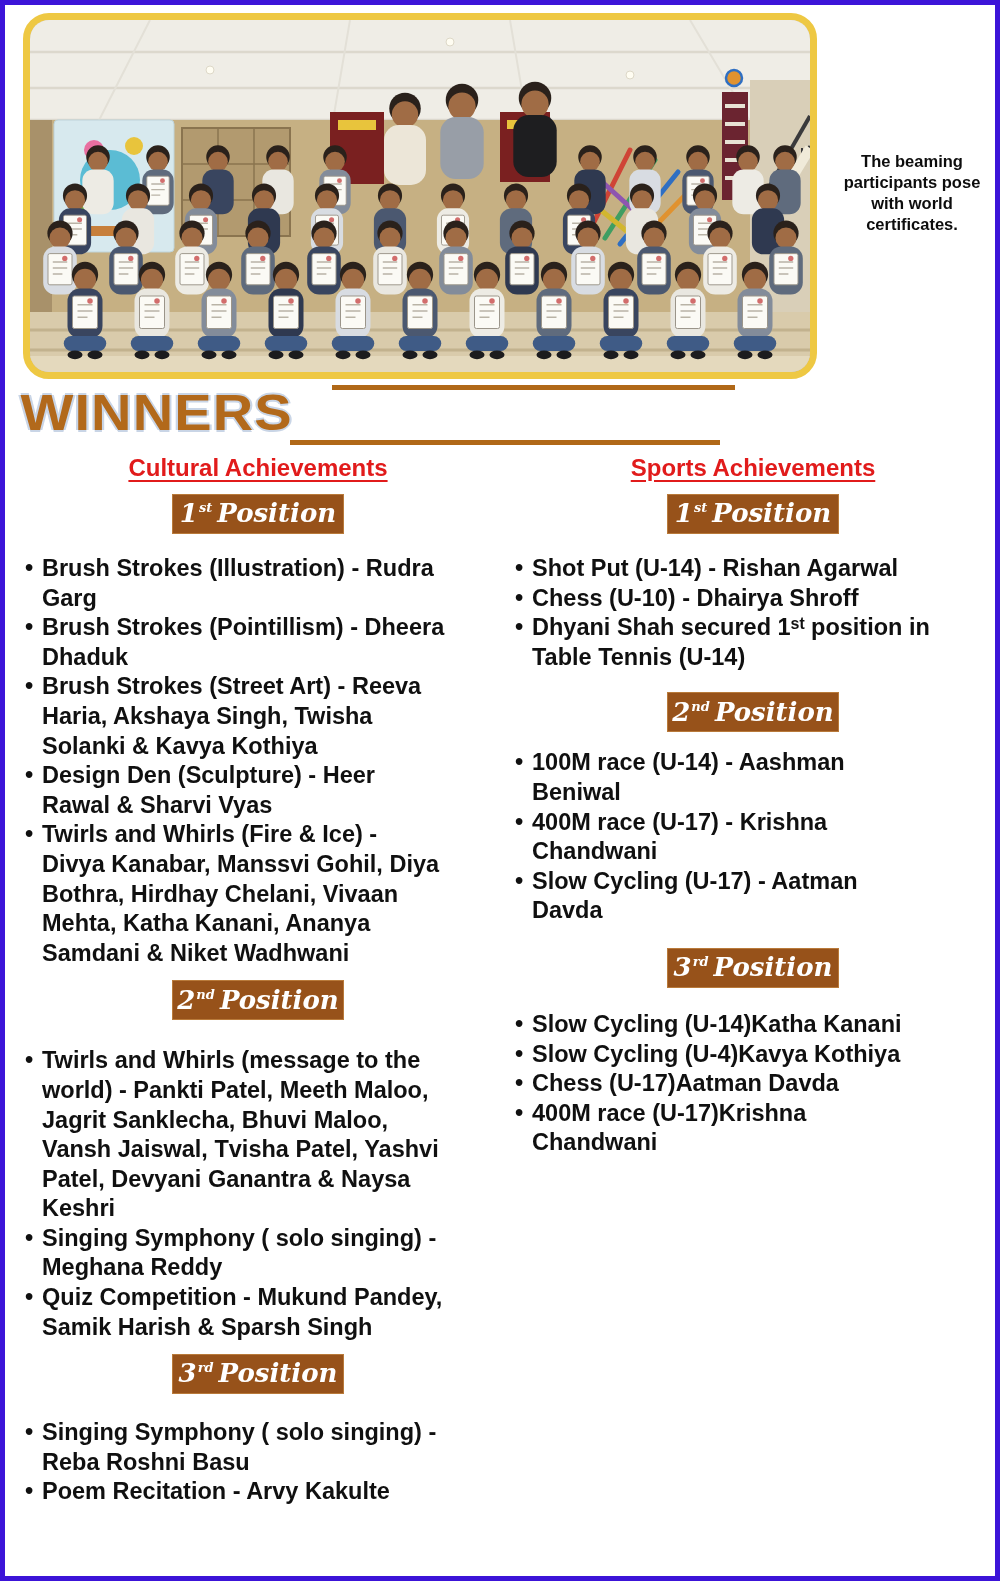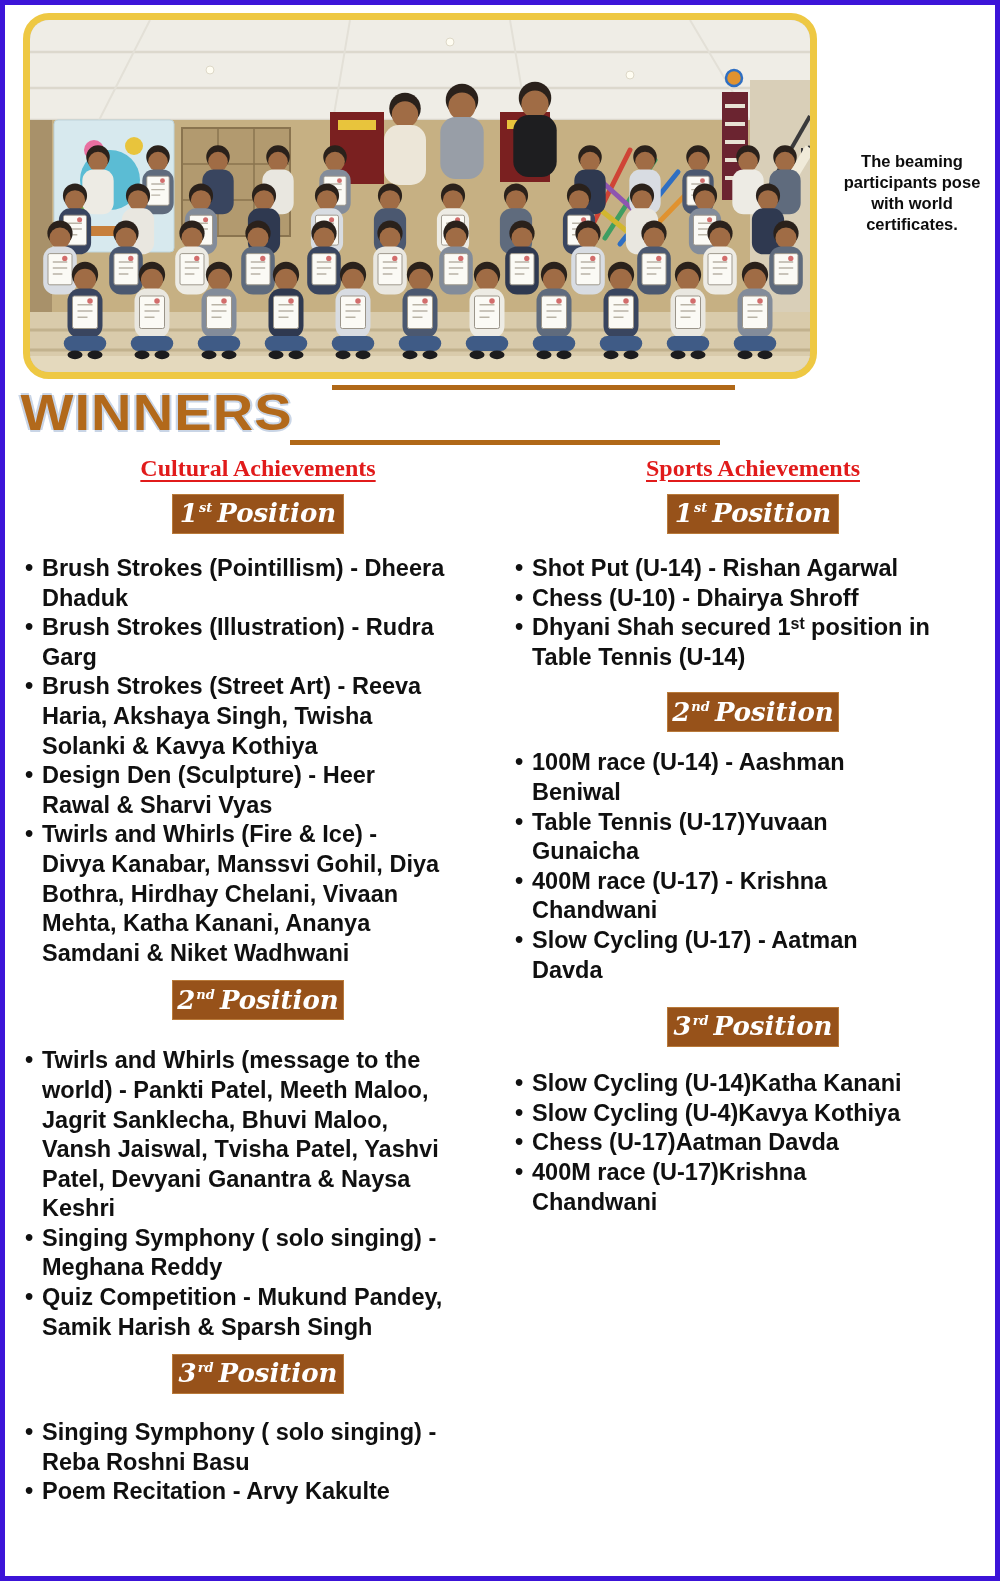--- a/index.html
+++ b/index.html
@@ -29,21 +29,21 @@
     font-weight:700;font-size:50px;line-height:1;letter-spacing:1px;
     color:#b2691b;transform:scaleX(1.12);transform-origin:center;
     text-shadow:-2px 0 0 #c9d5e6,2px 0 0 #c9d5e6,0 -2px 0 #c9d5e6,0 2px 0 #c9d5e6;
   }
   
   .col{position:absolute;top:448px;font-weight:700;font-size:23.5px;line-height:29.6px;color:#101010;}
   .col-left{left:18px;width:470px;}
   .col-right{left:508px;width:480px;}
   .col-heading{
     font-size:24px;line-height:30px;color:#e11b1b;text-align:center;
-    text-decoration:underline;text-underline-offset:4px;margin:0 0 11px 0;font-family:Liberation Serif, serif;
+    text-decoration:underline;text-underline-offset:4px;margin:0 0 11px 0;
   }
   .banner{
     width:172px;height:40px;margin:0 auto 20px auto;background:#97521a;
     color:#fff;display:flex;align-items:center;justify-content:center;
     font-family:"DejaVu Serif","Liberation Serif",serif;font-style:italic;
     font-weight:700;font-size:26px;border:1px solid #b97a3a;box-sizing:border-box;
   }
   .banner sup{font-size:13px;margin:-12px 5px 0 1px;text-align:right;}
   .b-mid-left{margin-top:12px;margin-bottom:26px;}
   .b-low-left{margin-top:12px;margin-bottom:24px;}
@@ -346,24 +346,24 @@
 
   <div class="col col-left">
     <div class="col-heading">Cultural Achievements</div>
 
     <div class="banner">
       <span>1</span>
         <sup>st</sup>
       <span>Position</span>
     </div>
     <ul class="win-list">
+      <li>Brush Strokes (Illustration) - Rudra
+Garg</li>
       <li>Brush Strokes (Pointillism) - Dheera
 Dhaduk</li>
-      <li>Brush Strokes (Illustration) - Rudra
-Garg</li>
       <li>Brush Strokes (Street Art) - Reeva
 Haria, Akshaya Singh, Twisha
 Solanki &amp; Kavya Kothiya</li>
       <li>Design Den (Sculpture) - Heer
 Rawal &amp; Sharvi Vyas</li>
       <li>Twirls and Whirls (Fire &amp; Ice) -
 Divya Kanabar, Manssvi Gohil, Diya
 Bothra, Hirdhay Chelani, Vivaan
 Mehta, Katha Kanani, Ananya
 Samdani &amp; Niket Wadhwani</li>
@@ -415,22 +415,20 @@
     </ul>
 
     <div class="banner b-mid-right">
       <span>2</span>
         <sup>nd</sup>
       <span>Position</span>
     </div>
     <ul class="win-list">
       <li>100M race (U-14) - Aashman
 Beniwal</li>
-      <li>Table Tennis (U-17)Yuvaan
-Gunaicha</li>
       <li>400M race (U-17) - Krishna
 Chandwani</li>
       <li>Slow Cycling (U-17) - Aatman
 Davda</li>
     </ul>
 
     <div class="banner b-low-right">
       <span>3</span>
         <sup>rd</sup>
       <span>Position</span>

